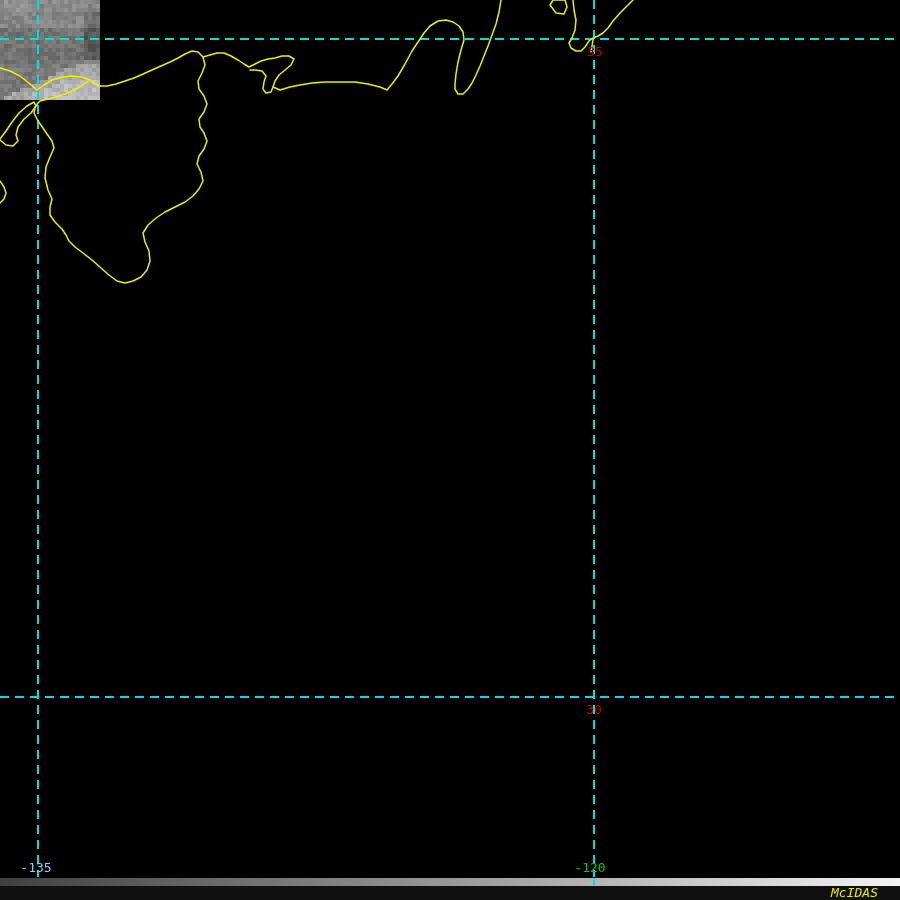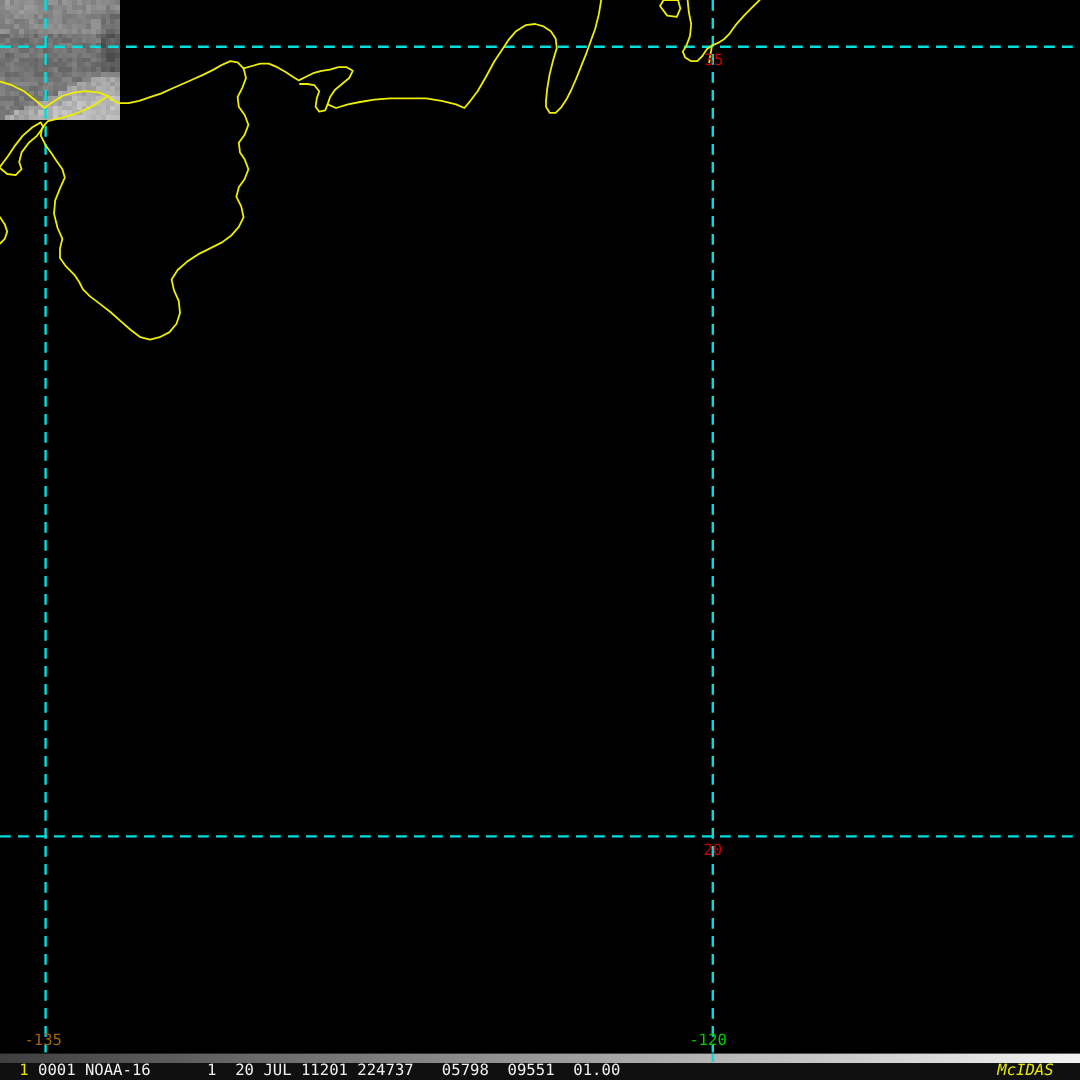--- a/index.html
+++ b/index.html
@@ -662,27 +662,26 @@
         <polyline points="553,0 550,5 556,13 564,14 567,7 565,0 553,0" fill="none" stroke="#eeee00" stroke-width="1.5" stroke-linejoin="round" stroke-linecap="round"></polyline>
         <polyline points="573,0 574,10 576,20 575,30 572,38 569,43 571,48 576,51 581,51 585,47 589,41 593,38 598,36 603,33 608,28 613,21 620,13 627,6 633,0" fill="none" stroke="#eeee00" stroke-width="1.5" stroke-linejoin="round" stroke-linecap="round"></polyline>
         <polyline points="593,40 592,46 591,52" fill="none" stroke="#eeee00" stroke-width="1.5" stroke-linejoin="round" stroke-linecap="round"></polyline>
         <polyline points="0,139 6,131 12,122 19,113 27,106 34,102 36,106 31,113 24,119 18,127 16,135 18,141 13,146 6,145 0,140" fill="none" stroke="#eeee00" stroke-width="1.5" stroke-linejoin="round" stroke-linecap="round"></polyline>
         <polyline points="0,181 4,187 6,193 4,199 0,203" fill="none" stroke="#eeee00" stroke-width="1.5" stroke-linejoin="round" stroke-linecap="round"></polyline>
       </g>
   </svg>
 
   <div id="labels">
       <div class="grid-label" style="left: 595px; top: 39px; color: rgb(204, 0, 0);">35</div>
-      <div class="grid-label" style="left: 594px; top: 697px; color: rgb(204, 0, 0);">20</div>
-      <div class="grid-label" style="left: 36px; top: 855px; color: #a16207;">-135</div>
+      <div class="grid-label" style="left: 594px; top: 697px; color: rgb(204, 0, 0);">30</div>
+      <div class="grid-label" style="left: 36px; top: 855px; color: #7dd3fc;">-135</div>
       <div class="grid-label" style="left: 590px; top: 855px; color: rgb(0, 204, 0);">-120</div>
     </div>
 
   <div class="ramp" id="ramp" style="background: linear-gradient(90deg, rgb(63, 63, 63), rgb(242, 242, 242));">
     <div class="ramp-tick" id="ramp-tick" style="left: 593px; background: rgb(0, 222, 222);"></div>
   </div>
 
   <div class="statusbar" id="statusbar" style="background: rgb(16, 16, 16);">
-    <span class="left"><span class="frame" id="frame-num" style="color: rgb(232, 232, 0);">1</span><span class="stext" id="status-text" style="color: rgb(240, 240, 240);"> 0001 NOAA-16      1  20 JUL 11201 224737   05798  09551  01.00</span></span>
     <span class="brand" id="brand" style="color: rgb(232, 232, 0); font-style: italic;">McIDAS</span>
   </div>
 
 </div>
 
 </body></html>

